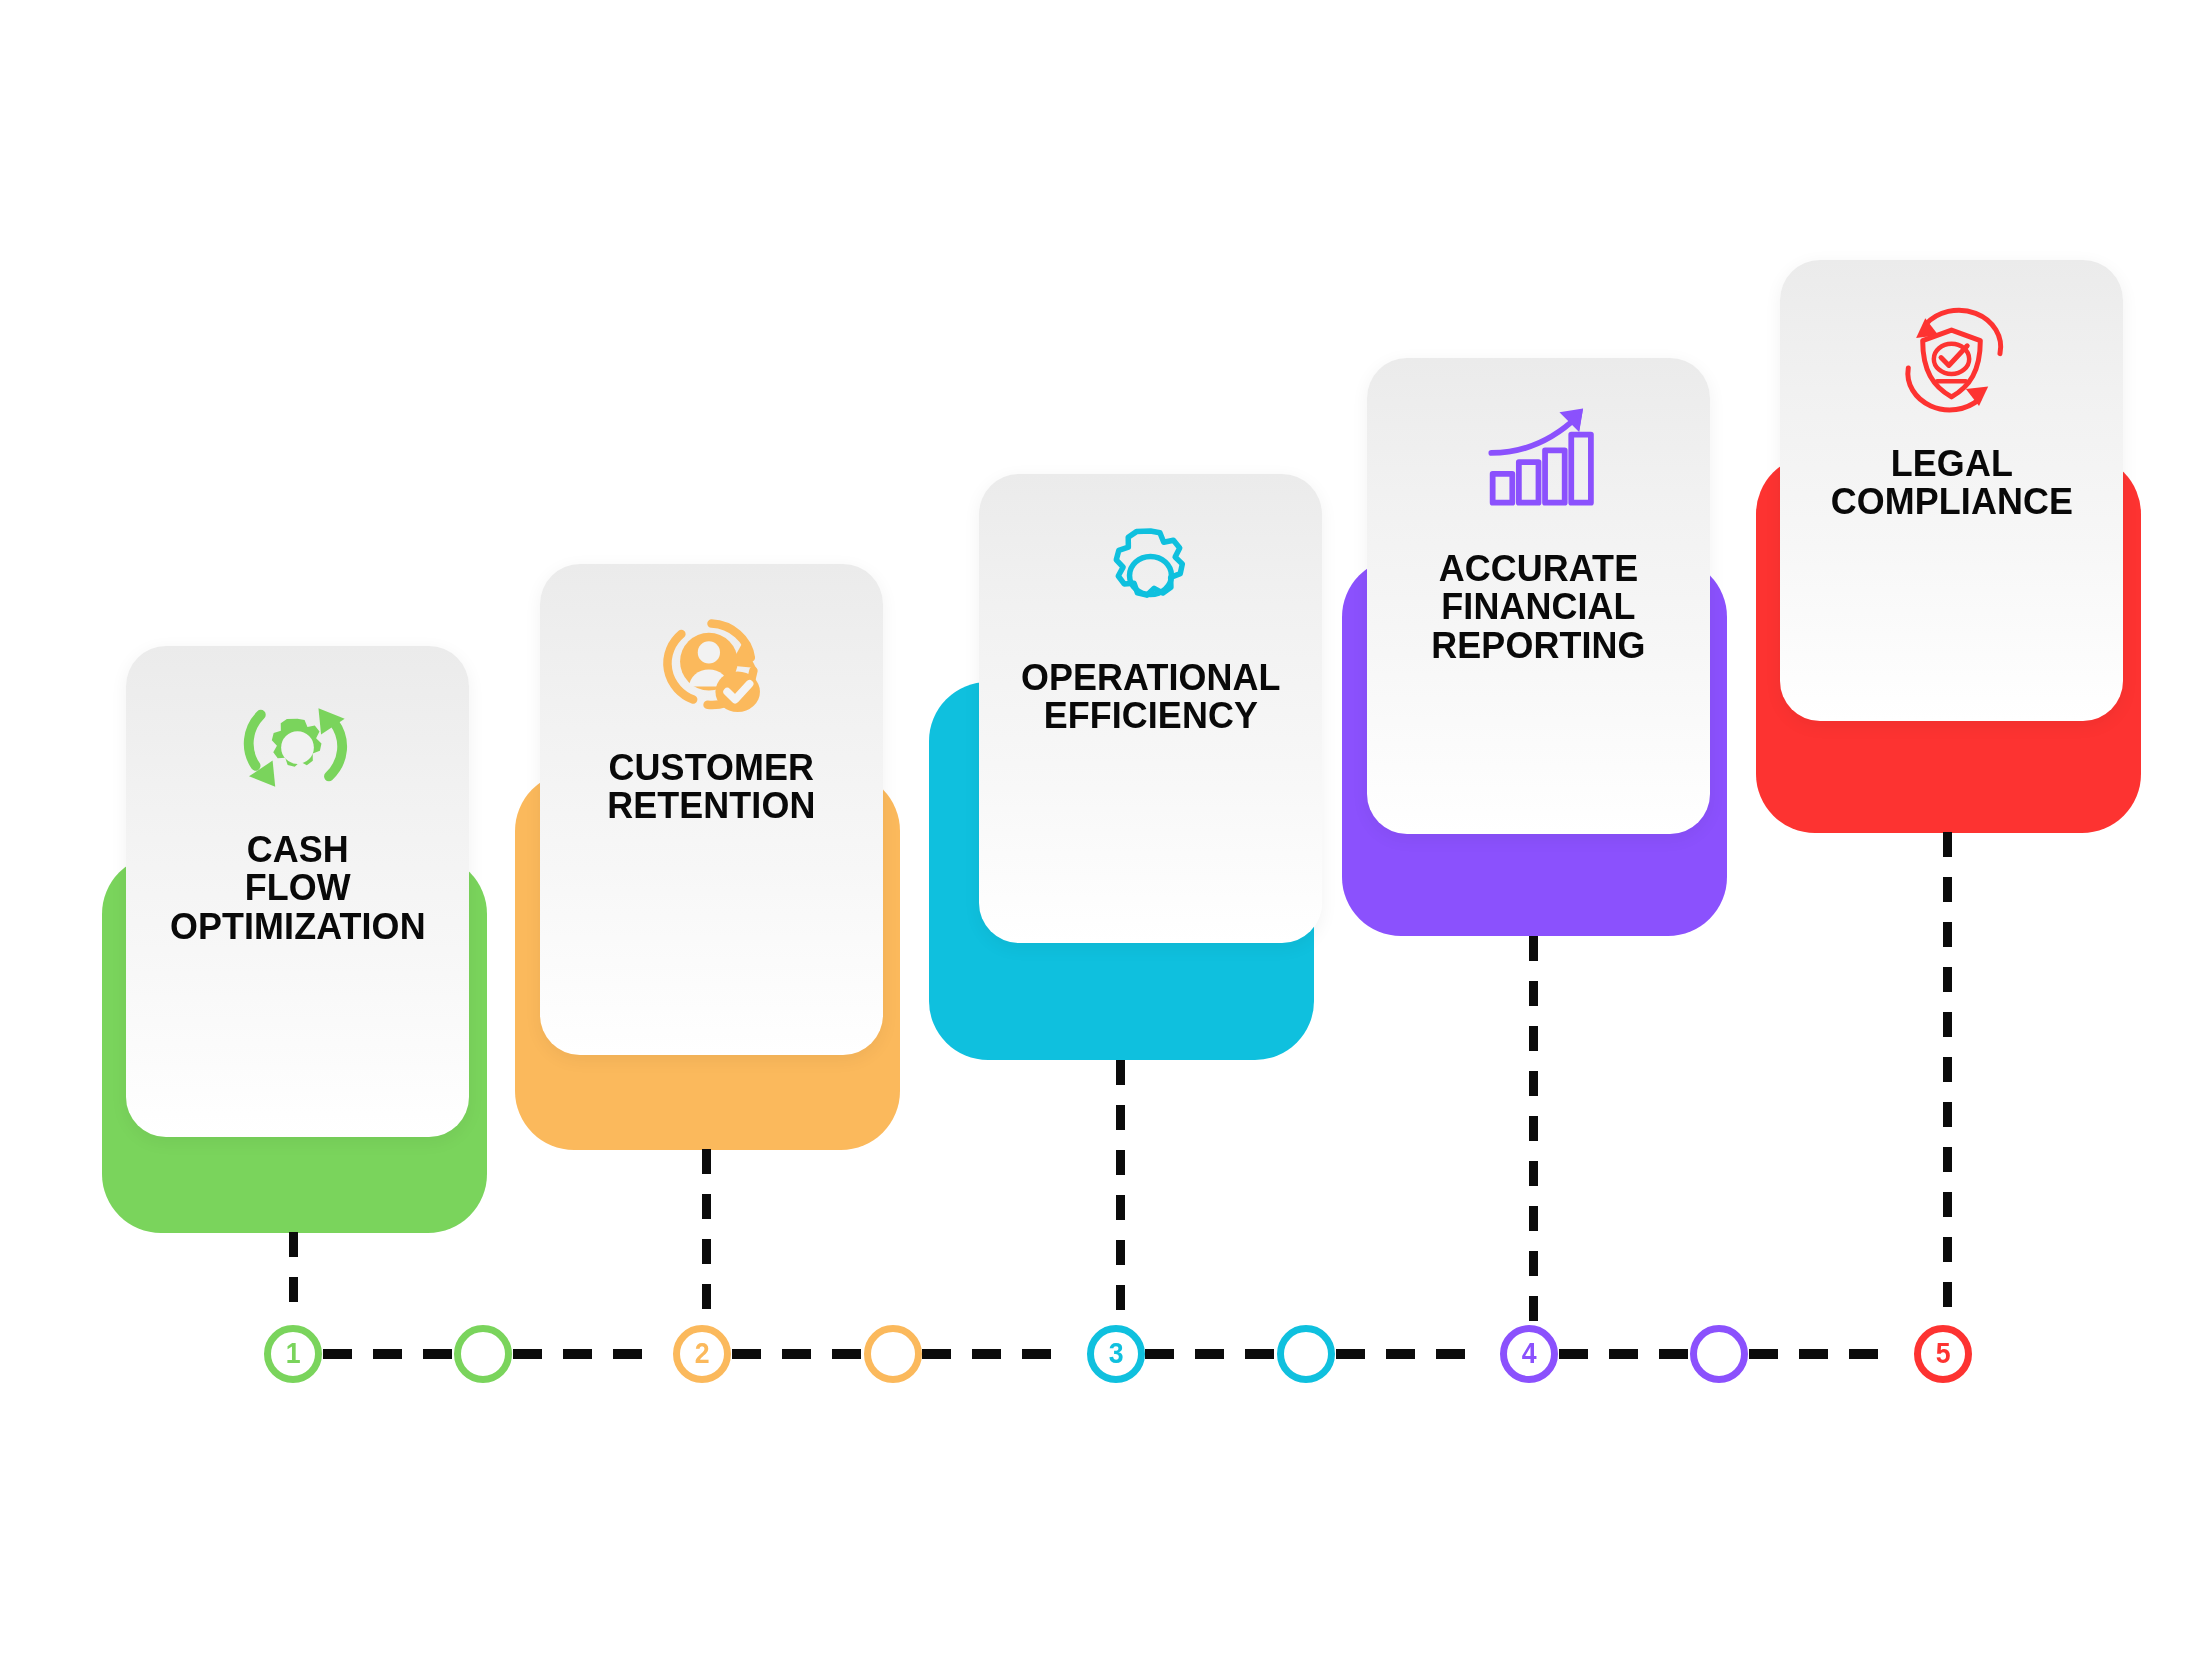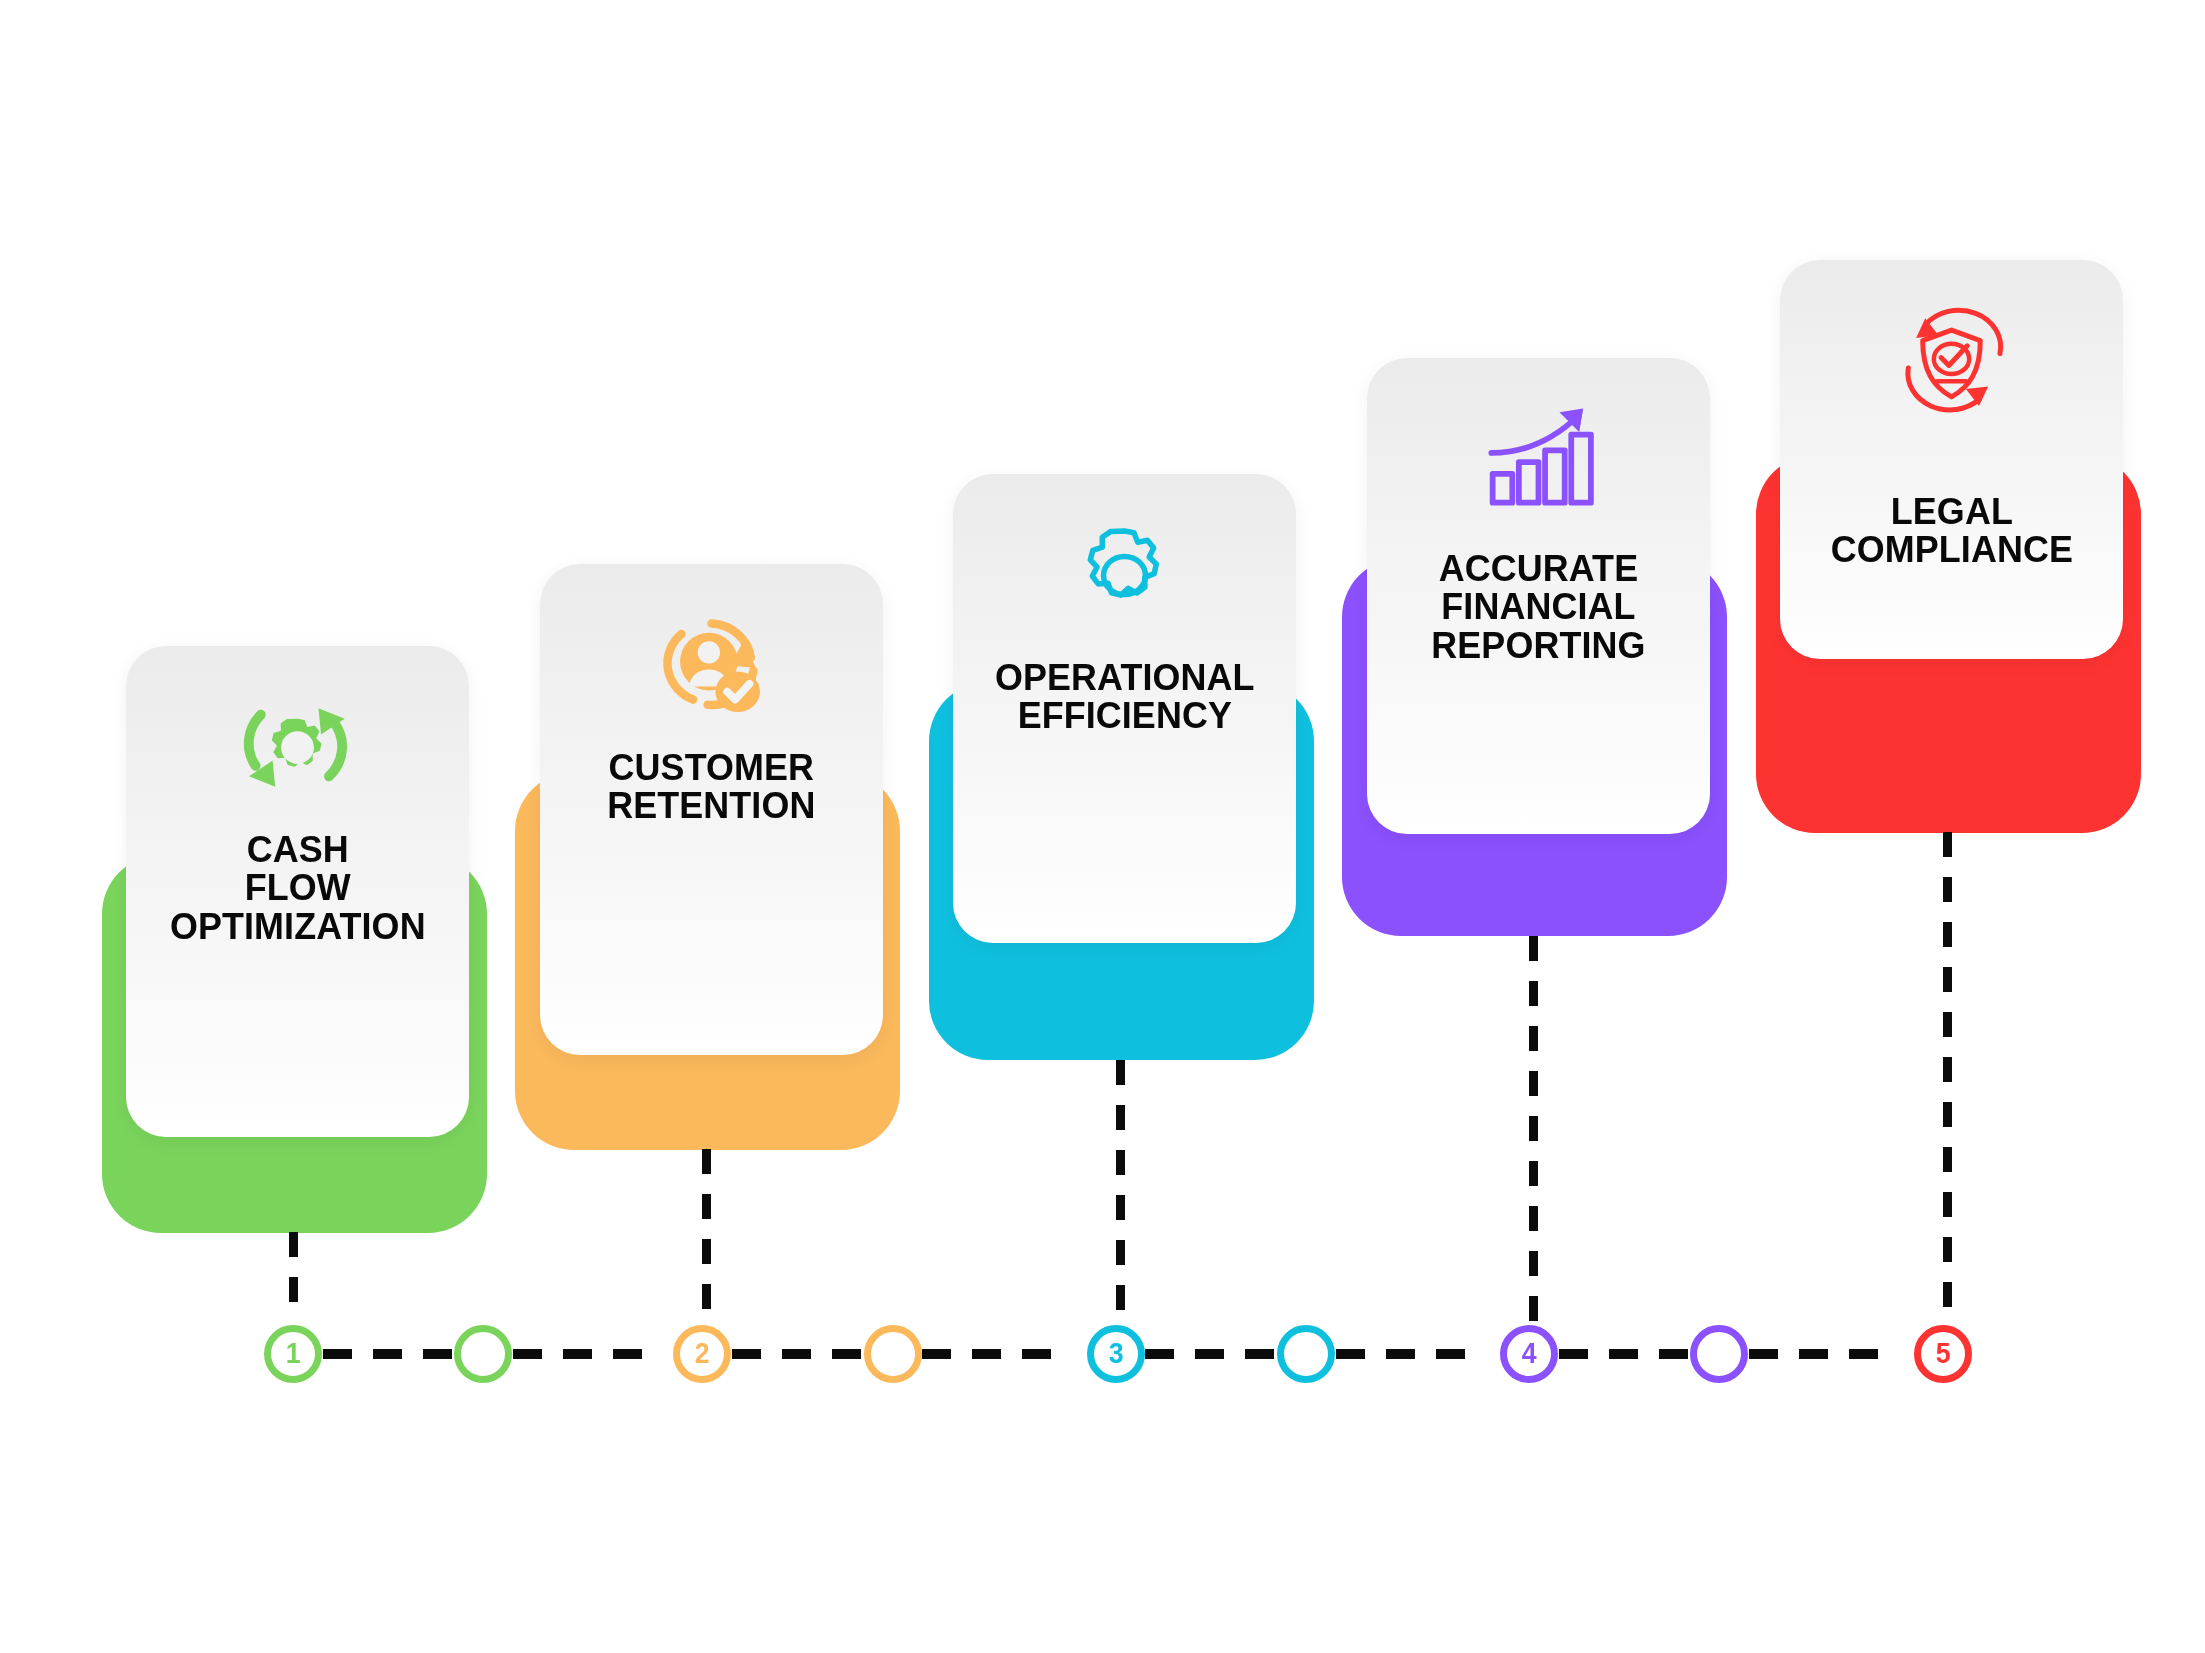--- a/index.html
+++ b/index.html
@@ -166,21 +166,21 @@
       </svg>
     </div>
     <div class="card-title">CUSTOMER
 RETENTION</div>
   </div>
 
   <div class="stem" style="left:702px; top:1149px; height:172px;"></div>
 
   <div class="panel" style="left: 929px; top: 682px; width: 385px; height: 378px; background: rgb(15, 192, 222);"></div>
 
-  <div class="card" style="left:953px; top:474px; width:343px; height:469px;">
+  <div class="card" style="left:979px; top:474px; width:343px; height:469px;">
     <div class="card-icon">
       <svg viewBox="0 0 100 100" xmlns="http://www.w3.org/2000/svg">
         <path d="M50 16
                  l7.2 1.4 2.9 7.2 7.4 -1.5 4.8 5.9 -3.5 6.9 5.5 5.3 -1.6 7.4
                  -7.3 2.8 0.2 7.6 -6.1 4.4 -6.7 -3.6 -5.6 5.2 -7.2 -1.7
                  -2.5 -7.3 -7.6 0.4 -4.5 -6.0 3.7 -6.8 -5.2 -5.6 1.9 -7.2
                  7.3 -2.4 -0.1 -7.6 6.3 -4.3 z" fill="none" stroke="#0FC0DE" stroke-width="4.2" stroke-linejoin="round"></path>
         <ellipse cx="50" cy="50" rx="16" ry="14.5" fill="none" stroke="#0FC0DE" stroke-width="4.2"></ellipse>
       </svg>
     </div>
@@ -208,21 +208,21 @@
     </div>
     <div class="card-title">ACCURATE
 FINANCIAL
 REPORTING</div>
   </div>
 
   <div class="stem" style="left:1529px; top:936px; height:386px;"></div>
 
   <div class="panel" style="left: 1756px; top: 455px; width: 385px; height: 378px; background: rgb(253, 51, 49);"></div>
 
-  <div class="card" style="left:1780px; top:260px; width:343px; height:399px;gap:48px;">
+  <div class="card" style="left:1780px; top:260px; width:343px; height:461px;">
     <div class="card-icon">
       <svg viewBox="0 0 100 100" xmlns="http://www.w3.org/2000/svg">
         <g fill="none" stroke="#FD3331" stroke-width="3.8" stroke-linecap="round">
           <path d="M30 22 A32 28 0 0 1 87 44"></path>
           <path d="M71 79 A32 28 0 0 1 17 55"></path>
         </g>
         <path d="M23 32 L30 17 L40 30 Z" fill="#FD3331"></path>
         <path d="M78 69 L71 84 L61 71 Z" fill="#FD3331"></path>
         <path d="M50 26 L72 34 C72 57 64 69 50 77 C36 69 28 57 28 34 Z" fill="none" stroke="#FD3331" stroke-width="3.8" stroke-linejoin="round"></path>
         <ellipse cx="50" cy="48" rx="13.5" ry="11.5" fill="none" stroke="#FD3331" stroke-width="3.4"></ellipse>

